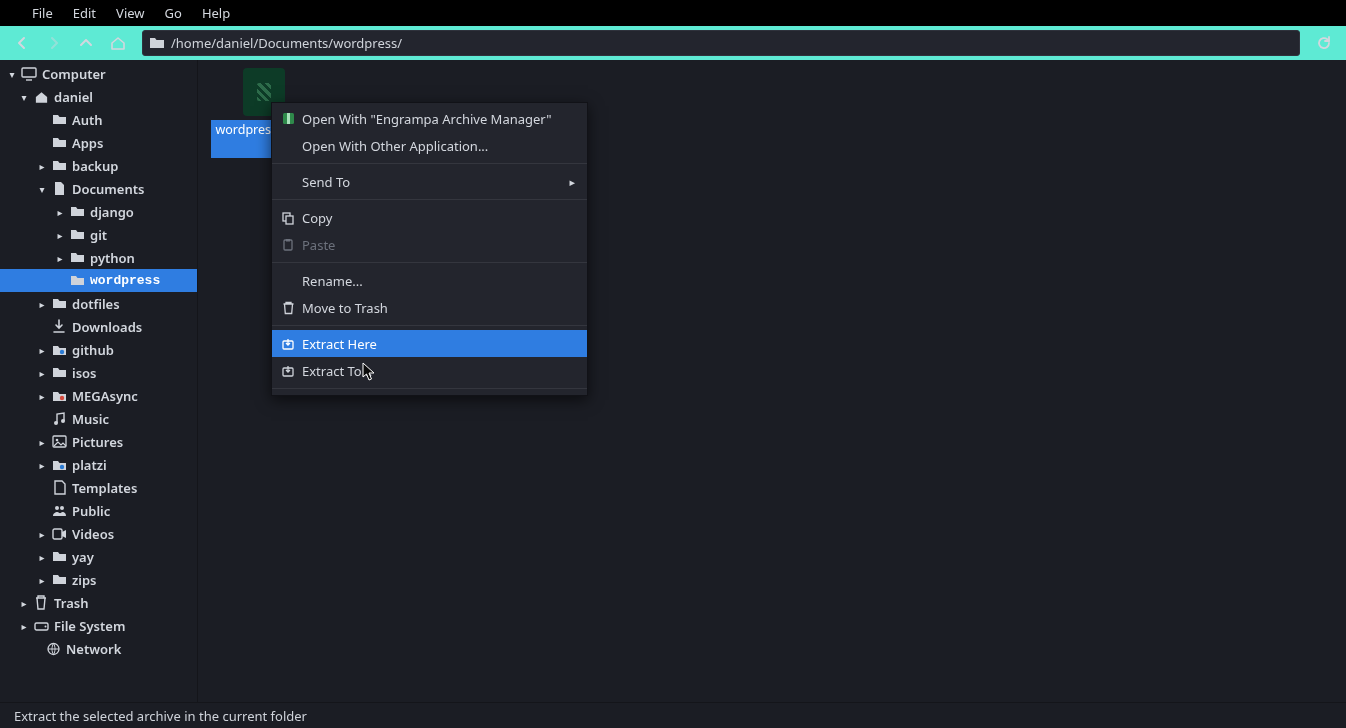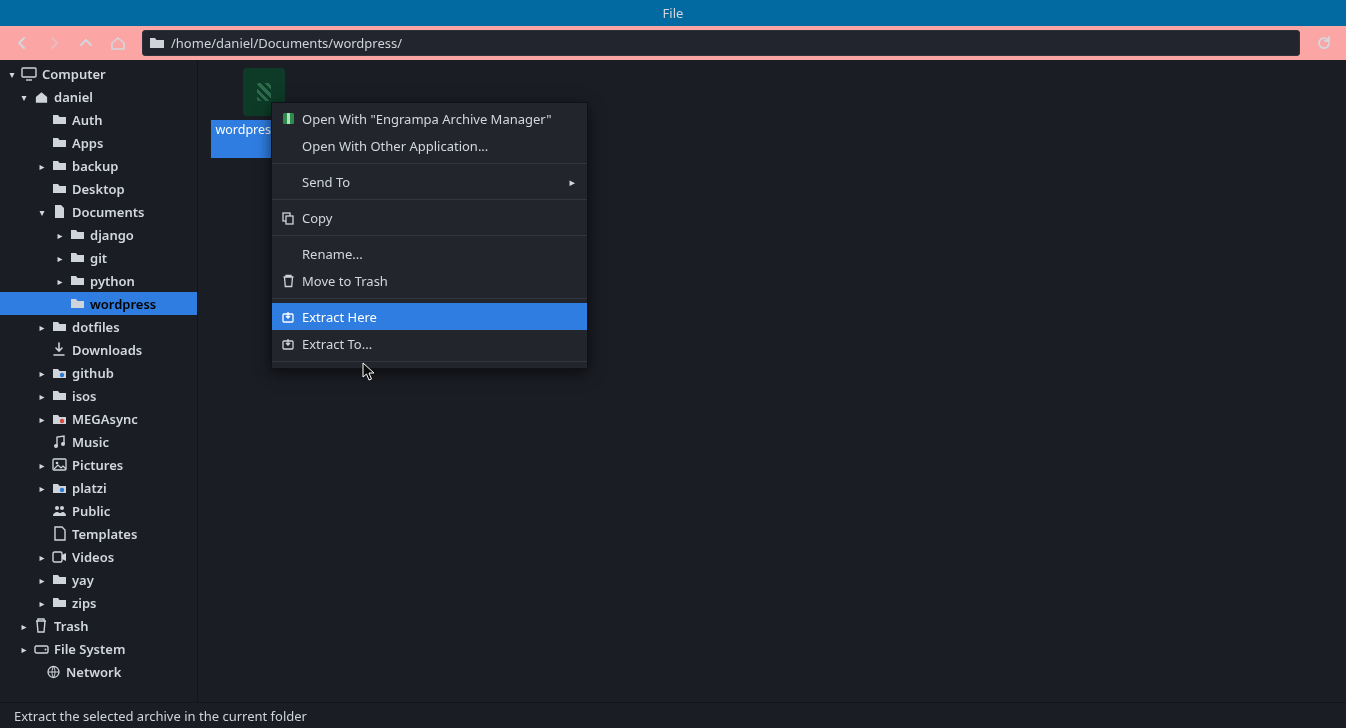--- a/index.html
+++ b/index.html
@@ -7,35 +7,34 @@
   body {
     font-family: "Noto Sans", "DejaVu Sans", "Liberation Sans", sans-serif;
     font-size: 13px;
     background: #1b1d24;
     color: #d3d7de;
   }
 
   
   .menubar {
     height: 26px;
-    background: #0369a1;
-    display: flex;
-    align-items: center;
-    padding: 0 5px;
-    flex-direction: column;
+    background: #000000;
+    display: flex;
+    align-items: center;
+    padding: 0 22px;
   }
   .menubar .menu-item {
     padding: 4px 10px;
     color: #d3d7de;
   }
 
   
   .toolbar {
     height: 34px;
-    background: #fca5a5;
+    background: #5eead4;
     display: flex;
     align-items: center;
     padding: 0 8px;
     gap: 4px;
   }
   .tb-btn {
     width: 28px;
     height: 28px;
     display: flex;
     align-items: center;
@@ -76,21 +75,22 @@
   .tree-row {
     height: 23px;
     display: flex;
     align-items: center;
     white-space: nowrap;
     color: #d3d7de;
     font-weight: 600;
   }
   .tree-row.selected {
     background: #2f7de1;
-    color: #000000;
+    color: #ffffff;
+    font-family: Liberation Mono, monospace;
   }
   .expander {
     width: 12px;
     height: 12px;
     display: inline-flex;
     align-items: center;
     justify-content: center;
     margin-right: 2px;
   }
   .icon-slot {
@@ -308,31 +308,20 @@
           <span class="tri">▸</span>
         </span>
     <span class="icon-slot">
           <svg width="15" height="13" viewBox="0 0 15 13">
             <path d="M1 2h5l1.5 2H14v7H1z" fill="#cfd3da"></path>
           </svg>
         </span>
     <span>backup</span>
   </div>
       <div class="tree-row" style="padding-left:36px">
-    <span class="expander" style="visibility:hidden">
-          <span class="tri">▸</span>
-        </span>
-    <span class="icon-slot">
-          <svg width="15" height="13" viewBox="0 0 15 13">
-            <path d="M1 2h5l1.5 2H14v7H1z" fill="#cfd3da"></path>
-          </svg>
-        </span>
-    <span>Desktop</span>
-  </div>
-      <div class="tree-row" style="padding-left:36px">
     <span class="expander" style="">
           <span class="tri">▾</span>
         </span>
     <span class="icon-slot">
           <svg width="14" height="15" viewBox="0 0 14 15">
             <path d="M3 1h6l3 3v10H3z" fill="#cfd3da"></path>
           </svg>
         </span>
     <span>Documents</span>
   </div>
@@ -473,38 +462,38 @@
             <circle cx="10" cy="9" r="2.2" fill="#2b7bd4"></circle>
           </svg>
         </span>
     <span>platzi</span>
   </div>
       <div class="tree-row" style="padding-left:36px">
     <span class="expander" style="visibility:hidden">
           <span class="tri">▸</span>
         </span>
     <span class="icon-slot">
+          <svg width="13" height="15" viewBox="0 0 13 15">
+            <path d="M2 1h7l3 3v10H2z" fill="none" stroke="#cfd3da" stroke-width="1.4"></path>
+          </svg>
+        </span>
+    <span>Templates</span>
+  </div>
+      <div class="tree-row" style="padding-left:36px">
+    <span class="expander" style="visibility:hidden">
+          <span class="tri">▸</span>
+        </span>
+    <span class="icon-slot">
           <svg width="15" height="13" viewBox="0 0 15 13">
             <circle cx="5" cy="4" r="2" fill="#cfd3da"></circle>
             <circle cx="10" cy="4" r="2" fill="#cfd3da"></circle>
             <path d="M1 12c0-3 3-4 4-4s4 1 4 4M7 12c0-3 3-4 4-4s3 1 3 4" fill="#cfd3da"></path>
           </svg>
         </span>
     <span>Public</span>
-  </div>
-      <div class="tree-row" style="padding-left:36px">
-    <span class="expander" style="visibility:hidden">
-          <span class="tri">▸</span>
-        </span>
-    <span class="icon-slot">
-          <svg width="13" height="15" viewBox="0 0 13 15">
-            <path d="M2 1h7l3 3v10H2z" fill="none" stroke="#cfd3da" stroke-width="1.4"></path>
-          </svg>
-        </span>
-    <span>Templates</span>
   </div>
       <div class="tree-row" style="padding-left:36px">
     <span class="expander" style="">
           <span class="tri">▸</span>
         </span>
     <span class="icon-slot">
           <svg width="15" height="12" viewBox="0 0 15 12">
             <rect x="1" y="1" width="9" height="10" rx="1.5" fill="none" stroke="#cfd3da" stroke-width="1.4"></rect>
             <path d="M10 4l4-2v8l-4-2z" fill="#cfd3da"></path>
           </svg>
@@ -603,20 +592,29 @@
       <div class="ctx-sep"></div>
       <div class="ctx-item">
         <span class="ctx-ico">
           <svg width="14" height="14" viewBox="0 0 14 14">
               <rect x="2" y="2" width="7" height="8" fill="none" stroke="#cfd3da" stroke-width="1.3"></rect>
               <rect x="5" y="5" width="7" height="8" fill="#23252d" stroke="#cfd3da" stroke-width="1.3"></rect>
             </svg>
         </span>
         <span>Copy</span>
       </div>
+      <div class="ctx-item disabled">
+        <span class="ctx-ico">
+          <svg width="14" height="14" viewBox="0 0 14 14">
+              <rect x="3" y="2" width="8" height="10" rx="1" fill="none" stroke="#6c717c" stroke-width="1.3"></rect>
+              <rect x="5" y="1" width="4" height="2.5" fill="#6c717c"></rect>
+            </svg>
+        </span>
+        <span>Paste</span>
+      </div>
       <div class="ctx-sep"></div>
       <div class="ctx-item">
         <span class="ctx-ico"></span>
         <span>Rename...</span>
       </div>
       <div class="ctx-item">
         <span class="ctx-ico">
           <svg width="13" height="14" viewBox="0 0 13 14">
               <path d="M1.5 3h10M4 3V1.5h5V3M2.5 3l.8 9.5h6.4L10.5 3" stroke="#cfd3da" stroke-width="1.3" fill="none"></path>
             </svg>

